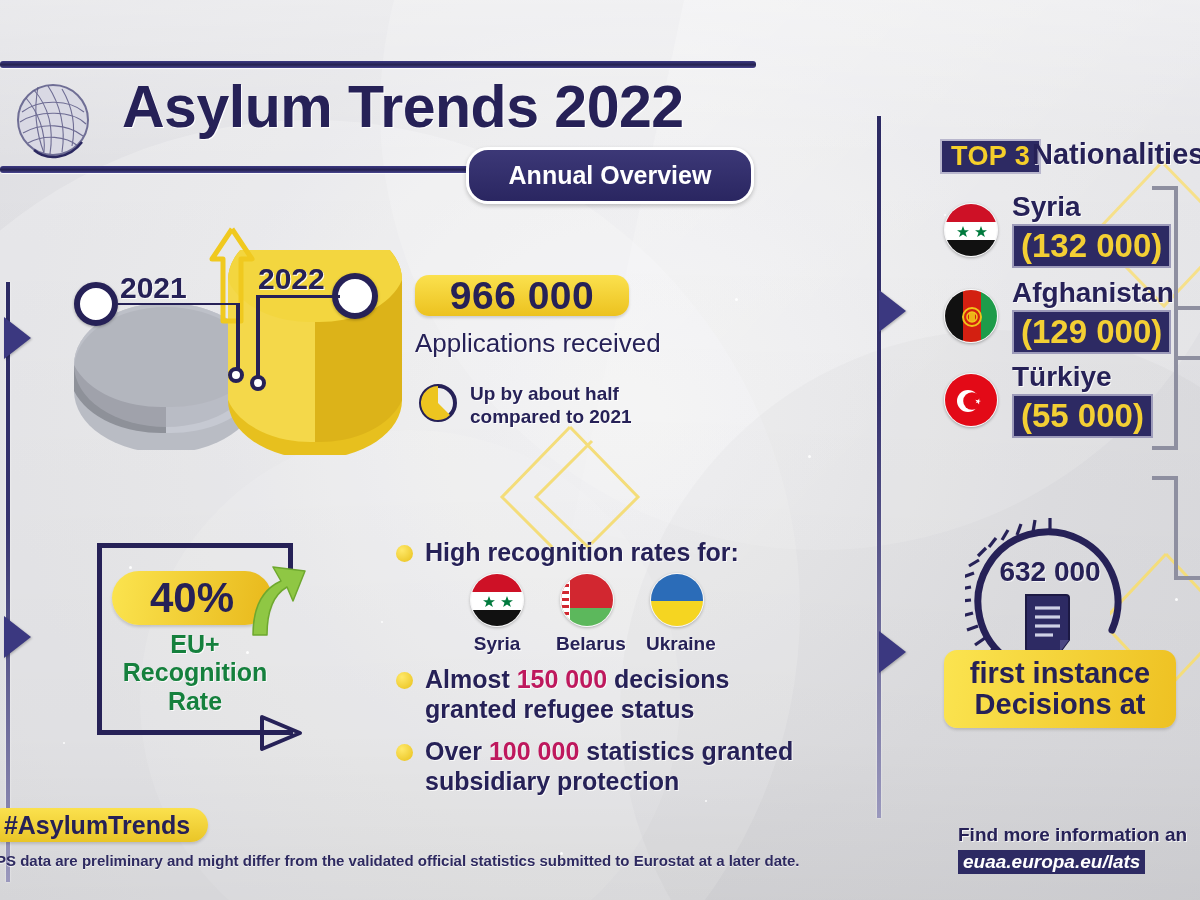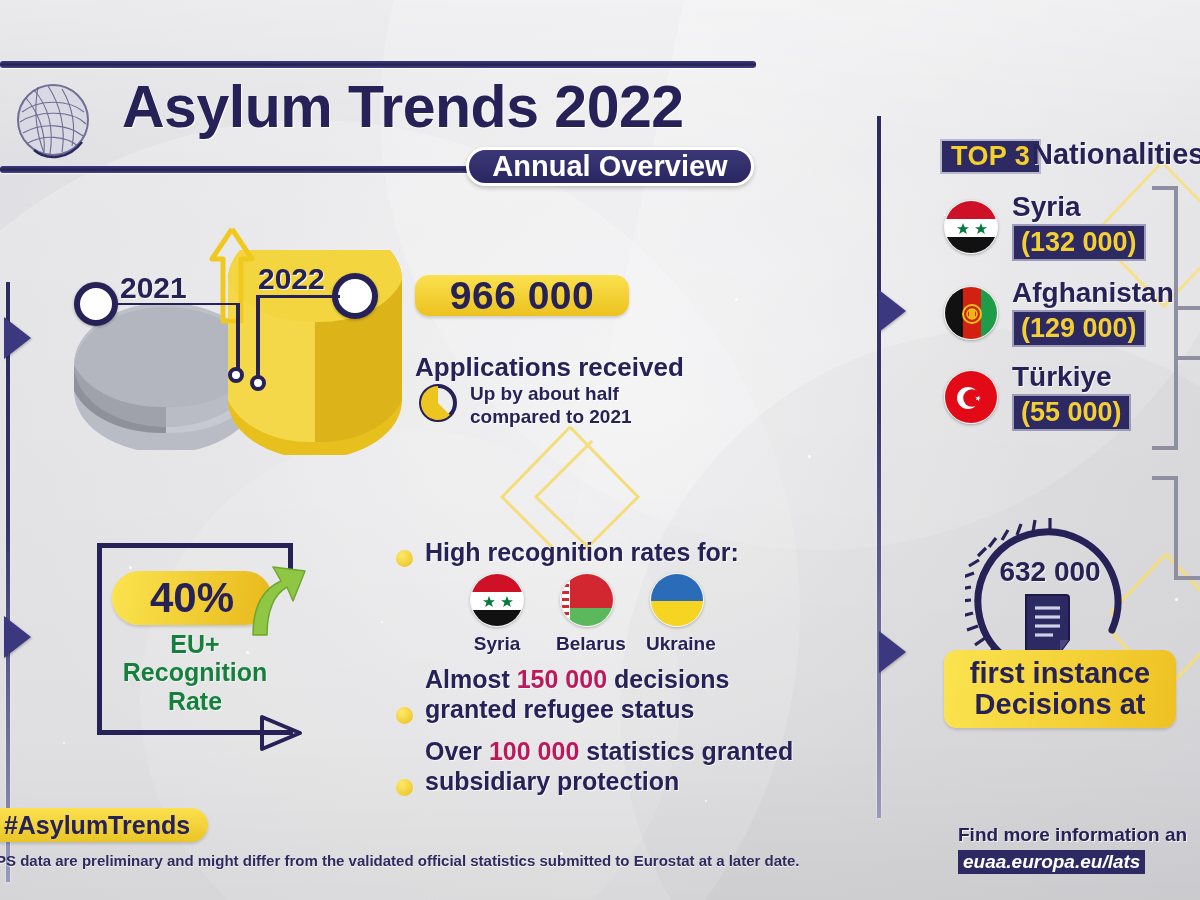--- a/index.html
+++ b/index.html
@@ -64,21 +64,21 @@
     color:#262157; line-height:1;
     text-shadow:1px 1px 0 rgba(255,255,255,.9);
   }
   .badge-pill {
     position:absolute; display:flex; align-items:center; justify-content:center;
     background:linear-gradient(180deg,#3c3877,#2a2661);
     border:3px solid #fff; border-radius:22px;
     color:#fff; font-weight:bold;
     box-shadow:0 2px 4px rgba(0,0,0,.22);
   }
-  #annual-overview { left:466px; top:147px; width:288px; height:39px; font-size:29px; }
+  #annual-overview { left:466px; top:147px; width:288px; height:57px; font-size:25px; }
 
   
   #cols { position:absolute; left:60px; top:225px; width:340px; height:235px; }
   .pin-circle {
     position:absolute; border-radius:50%;
     background:#fff; border:6px solid #262157;
     box-shadow:0 1px 3px rgba(0,0,0,.3);
   }
   .pin-dot {
     position:absolute; width:16px; height:16px; border-radius:50%;
@@ -91,22 +91,22 @@
 
   
   .pill-yellow {
     position:absolute; display:flex; align-items:center; justify-content:center;
     background:linear-gradient(180deg,#fbe14e,#ecc21f);
     border-radius:14px; color:#262157; font-weight:bold;
     box-shadow:0 2px 3px rgba(0,0,0,.15);
   }
   #applications-value { left:415px; top:275px; width:214px; height:41px; font-size:39px; letter-spacing:.5px;text-align:center; }
   #applications-label {
-    position:absolute; left:415px; top:352px;
-    font-size:26px; font-weight:bold; color:#262157;
+    position:absolute; left:415px; top:328px;
+    font-size:26px; font-weight:normal; color:#262157;
     text-shadow:1px 1px 0 rgba(255,255,255,.8);
   }
   #applications-note {
     position:absolute; left:470px; top:382px;
     font-size:19px; font-weight:bold; color:#262157; line-height:1.22;
     text-shadow:1px 1px 0 rgba(255,255,255,.8);
   }
   #half-donut { position:absolute; left:417px; top:382px; width:42px; height:42px; }
 
   
@@ -119,21 +119,21 @@
               background:linear-gradient(100deg,#fbe44f,#e8b81b); }
   #reco-label {
     position:absolute; left:95px; top:630px; width:200px; text-align:center;
     font-size:25px; font-weight:bold; color:#15803d; line-height:1.13;
     text-shadow:1px 1px 0 rgba(255,255,255,.8);
   }
   #reco-arrow { position:absolute; left:243px; top:555px; width:68px; height:84px; }
   #reco-outarrow { position:absolute; left:258px; top:713px; width:46px; height:40px; }
 
   
-  .bullet-row { position:absolute; display:flex; align-items:flex-end; gap:12px; }
+  .bullet-row { position:absolute; display:flex; align-items:flex-start; gap:12px; }
   .bdot {
     width:17px; height:17px; border-radius:50%; flex:none; margin-top:8px;
     background:radial-gradient(circle at 35% 30%,#ffe96a,#e8c01a);
   }
   .btext {
     font-size:25px; font-weight:bold; color:#262157; line-height:1.2;
     text-shadow:1px 1px 0 rgba(255,255,255,.75);
   }
   .btext .strong { font-weight:bold; color:#be185d; }
   #bullet-reco { left:396px; top:537px; }
@@ -170,21 +170,21 @@
     overflow:hidden; box-shadow:0 1px 3px rgba(0,0,0,.3);
     border:1px solid rgba(255,255,255,.75);
   }
   .nat-name {
     font-size:28px; font-weight:bold; color:#262157; line-height:1.05;
     text-shadow:1px 1px 0 rgba(255,255,255,.8); white-space:nowrap;
   }
   .nat-count {
     display:inline-block; margin-top:3px; padding:1px 7px;
     background:#2d2a63; border:2px solid #9d9bba;
-    color:#f3cf34; font-size:27px; font-weight:bold; white-space:nowrap;
+    color:#f3cf34; font-size:33px; font-weight:bold; white-space:nowrap;
   }
   #nat-syria { left:944px; top:192px; }
   #nat-afghanistan { left:944px; top:278px; }
   #nat-turkiye { left:944px; top:362px; }
 
   
   #decisions-gauge { position:absolute; left:965px; top:512px; width:170px; height:170px; }
   #decisions-value {
     position:absolute; left:965px; top:556px; width:170px; text-align:center;
     font-size:28px; font-weight:bold; color:#262157;

